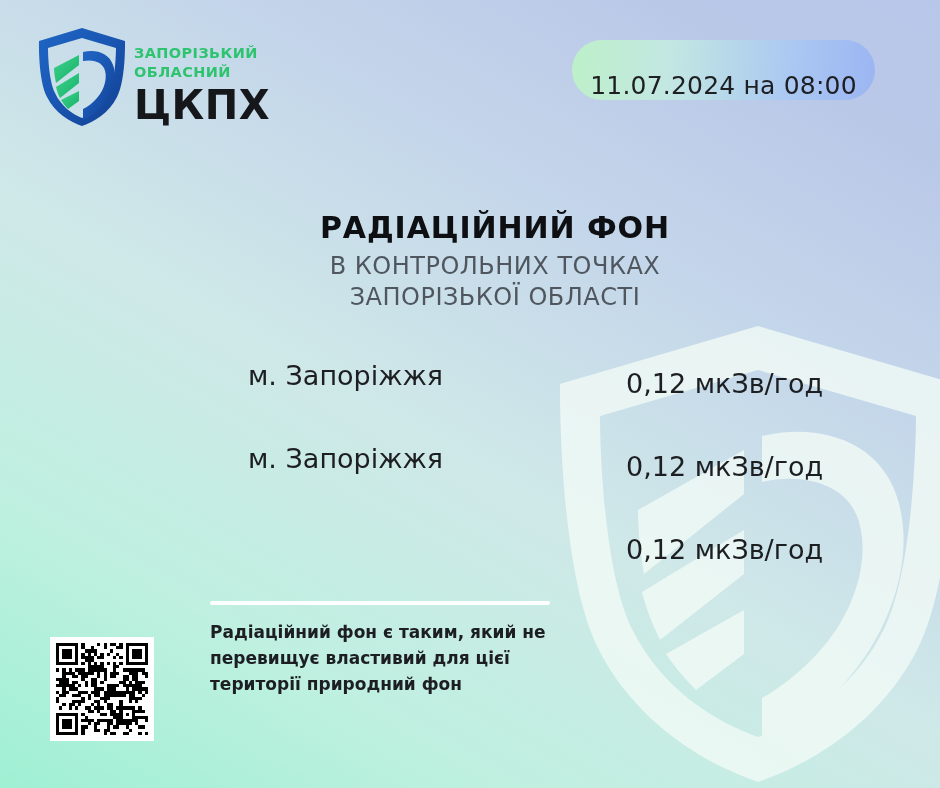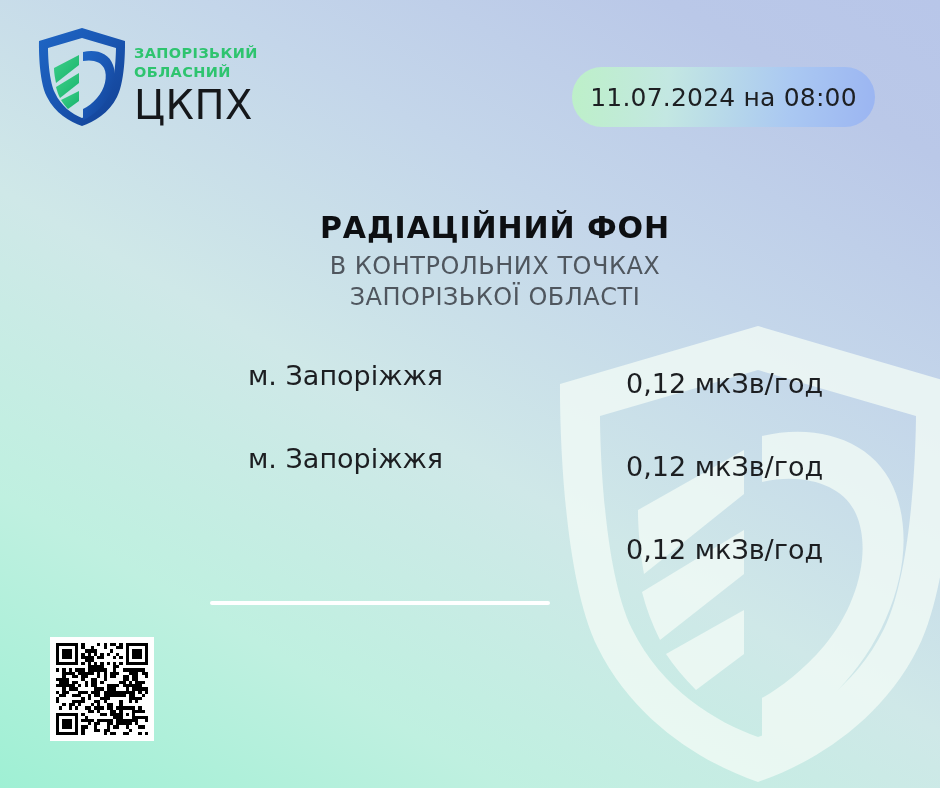--- a/index.html
+++ b/index.html
@@ -61,39 +61,39 @@
   .logo-line {
     font-size: 14.5px;
     font-weight: 700;
     letter-spacing: 0.4px;
     line-height: 1.28;
     color: #2ec46f;
     white-space: nowrap;
   }
   #logo-abbr {
     font-size: 40px;
-    font-weight: 400;
+    font-weight: 700;
     letter-spacing: 0.5px;
     line-height: 1.02;
     color: #15171a;
     margin-top: 4px;
     white-space: nowrap;
   }
 
   
   #date-pill {
     position: absolute;
     left: 572px;
-    top: 67px;
+    top: 40px;
     width: 303px;
     height: 60px;
     border-radius: 30px;
     background: linear-gradient(95deg, #bdf0c8 0%, #c3e7e2 32%, #aac8f2 72%, #9bb5f2 100%);
     display: flex;
-    align-items: center;
+    align-items: flex-end;
     justify-content: center;
   }
   #date-text {
     font-size: 25px;
     color: #1d1f22;
     letter-spacing: 0.2px;
     white-space: nowrap;
   }
 
   
@@ -264,20 +264,25 @@
     <div class="row">
       <span class="row-label">м. Запоріжжя</span>
       <span class="row-value">0,12 мкЗв/год</span>
     </div>
     <div class="row">
       <span class="row-value">0,12 мкЗв/год</span>
     </div>
   </div>
 
   <div id="divider"></div>
+  <div id="footnote">
+    <div>Радіаційний фон є таким, який не</div>
+    <div>перевищує властивий для цієї</div>
+    <div>території природний фон</div>
+  </div>
 
   <div id="qr-wrap">
     <svg viewBox="0 0 29 29" xmlns="http://www.w3.org/2000/svg" shape-rendering="crispEdges" aria-hidden="true">
       <rect width="29" height="29" fill="#ffffff"></rect>
       <g fill="#000000" id="qr-modules">
           <rect x="0" y="0" width="1" height="1"></rect>
           <rect x="1" y="0" width="1" height="1"></rect>
           <rect x="2" y="0" width="1" height="1"></rect>
           <rect x="3" y="0" width="1" height="1"></rect>
           <rect x="4" y="0" width="1" height="1"></rect>

